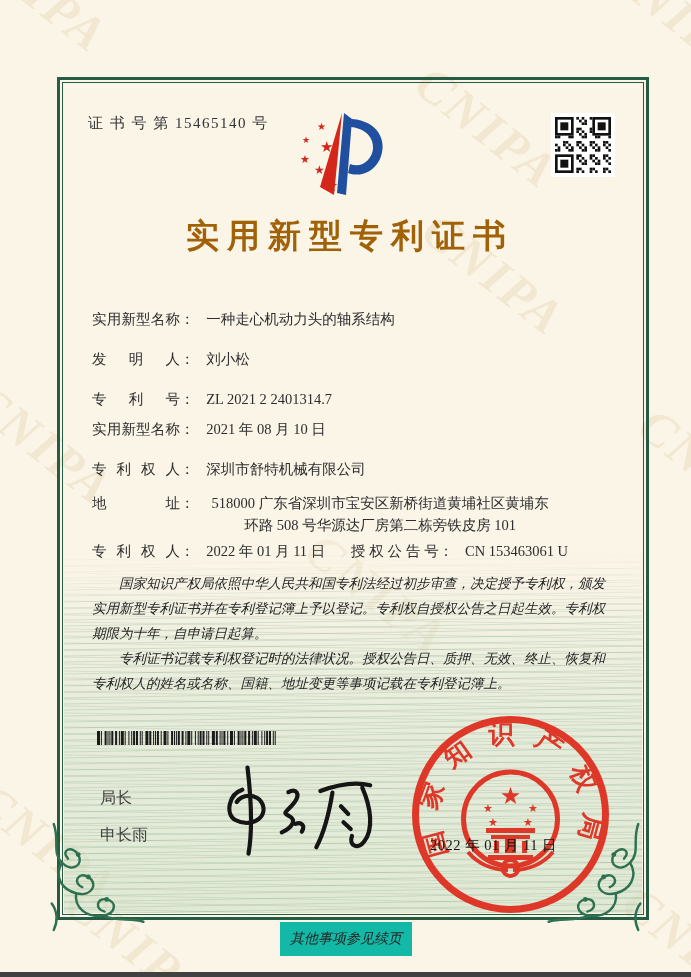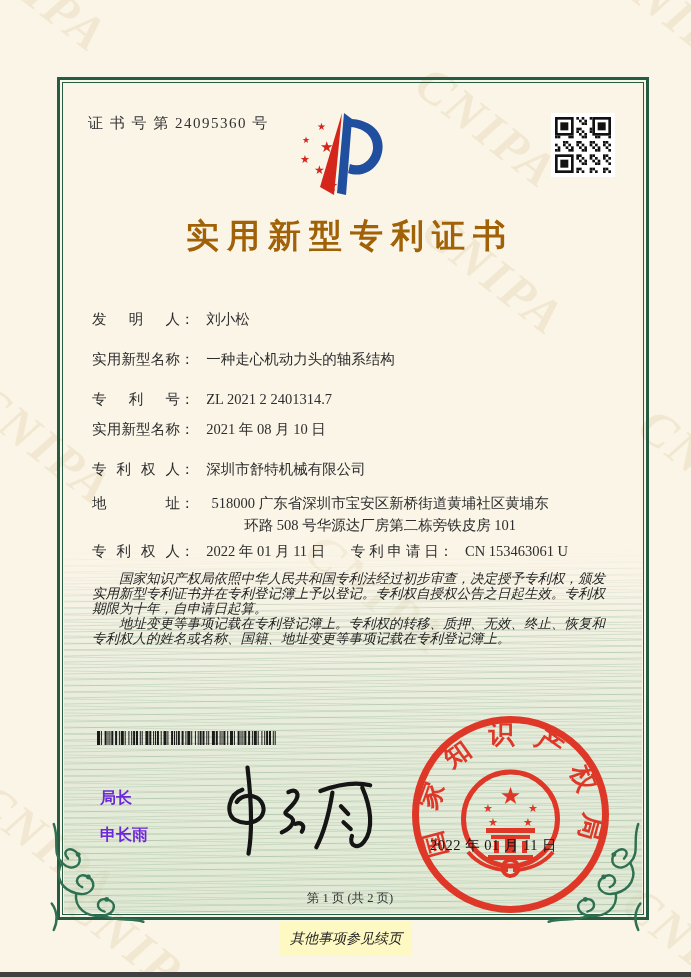--- a/index.html
+++ b/index.html
@@ -21,27 +21,27 @@
   .title{left:57px;width:586px;top:214px;text-align:center;font-size:33px;font-weight:700;
          letter-spacing:8px;color:#a16207;}
   .fields{left:92px;top:308px;width:525px;font-size:14.5px;line-height:22px;color:#2d2d2d;}
   .frow{margin-bottom:18px;white-space:nowrap;}
   .flabel{display:inline-block;width:88px;text-align:justify;text-align-last:justify;vertical-align:top;}
   .colon{vertical-align:top;}
   .fvalue{margin-left:8px;vertical-align:top;}
   .fvalue-addr{display:inline-block;margin-left:8px;width:348px;vertical-align:top;white-space:normal;text-align:center;}
   .mb-s{margin-bottom:8px;} .mb-m{margin-bottom:12px;} .mb-a{margin-bottom:4px;}
   .grant2{margin-left:22px;}
-  .body-text{left:92px;top:571px;width:514px;font-size:13.5px;line-height:15px;color:#242424;
+  .body-text{left:92px;top:571px;width:514px;font-size:13.5px;line-height:25px;color:#242424;
              font-style:italic;}
   .body-text p{margin:0;text-indent:2em;}
   .bureau{left:100px;top:779px;font-family:"Liberation Sans",sans-serif;font-size:16px;
-          font-weight:700;color:#6d28d9;line-height:37px;font-style:normal;}
+          font-weight:400;color:#404040;line-height:37px;font-style:normal;}
   .page-info{left:57px;width:586px;top:890px;text-align:center;font-size:12.5px;color:#333;}
-  .cont-note{left:280px;top:922px;width:132px;height:34px;background:#fef9c3;text-align:center;
+  .cont-note{left:280px;top:922px;width:132px;height:34px;background:#14b8a6;text-align:center;
              line-height:34px;font-size:14px;font-style:italic;color:#242424;}
   .qr-box{left:551px;top:113px;width:56px;height:56px;background:#fff;padding:4px;}
   .seal-date{left:430px;top:836px;font-size:14.5px;letter-spacing:.5px;color:#141414;z-index:6;}
   .bottom-strip{left:0;right:0;bottom:0;height:5px;background:#414141;}
   svg{display:block;}
 </style>
 </head>
 <body>
 
 <div id="page">
@@ -55,21 +55,21 @@
   <span class="wm" style="left:295px;top:565px;opacity:.7">CNIPA</span>
   <span class="wm" style="left:-35px;top:815px">CNIPA</span>
   <span class="wm" style="left:55px;top:918px">CNIPA</span>
   <span class="wm" style="left:612px;top:918px">CNIPA</span>
 
   <div class="frame">
     <div class="frame-inner"></div>
     <div class="waves"></div>
   </div>
 
-  <div class="abs cert-no">证 书 号 第 24095360 号</div>
+  <div class="abs cert-no">证 书 号 第 15465140 号</div>
 
   <svg class="abs" style="left:290px;top:106px" width="110" height="102" viewBox="0 0 110 100">
     <polygon points="52,6 44,88 30,80" fill="#d5261c"></polygon>
     <polygon points="54,6 62,12 56,88 47,86" fill="#1f4f9e"></polygon>
     <path d="M62,12 C88,14 98,34 90,52 C83,67 68,70 58,66 L60,57 C72,62 82,52 83,42 C84,28 72,20 58,20 Z" fill="#1f4f9e"></path>
     <g fill="#d5261c" font-family="Liberation Serif,serif">
       <text x="27" y="23" font-size="10">★</text>
       <text x="12" y="36" font-size="9">★</text>
       <text x="30" y="45" font-size="15">★</text>
       <text x="10" y="56" font-size="11">★</text>
@@ -178,26 +178,26 @@
         <rect x="16" y="2" width="3" height="3" fill="#111"></rect>
         <rect x="0.5" y="14.5" width="6" height="6" fill="none" stroke="#111" stroke-width="1"></rect>
         <rect x="2" y="16" width="3" height="3" fill="#111"></rect>
       </svg>
   </div>
 
   <div class="abs title">实用新型专利证书</div>
 
   <div class="abs fields">
     <div class="frow">
+      <span class="flabel">实用新型名称</span><span class="colon">：</span>
+      <span class="fvalue">一种走心机动力头的轴系结构</span>
+    </div>
+    <div class="frow">
       <span class="flabel">发明人</span><span class="colon">：</span>
       <span class="fvalue">刘小松</span>
-    </div>
-    <div class="frow">
-      <span class="flabel">实用新型名称</span><span class="colon">：</span>
-      <span class="fvalue">一种走心机动力头的轴系结构</span>
     </div>
     <div class="frow mb-s">
       <span class="flabel">专利号</span><span class="colon">：</span>
       <span class="fvalue">ZL 2021 2 2401314.7</span>
     </div>
     <div class="frow">
       <span class="flabel">实用新型名称</span><span class="colon">：</span>
       <span class="fvalue">2021 年 08 月 10 日</span>
     </div>
     <div class="frow mb-m">
@@ -205,29 +205,29 @@
       <span class="fvalue">深圳市舒特机械有限公司</span>
     </div>
     <div class="frow mb-a">
       <span class="flabel">地址</span><span class="colon">：</span>
       <span class="fvalue-addr">518000 广东省深圳市宝安区新桥街道黄埔社区黄埔东环路 508 号华源达厂房第二栋旁铁皮房 101</span>
     </div>
     <div class="frow">
       <span class="flabel">专利权人</span><span class="colon">：</span>
       <span class="fvalue">2022 年 01 月 11 日</span>
       <span class="grant2">
-        <span class="flabel">专利申请日</span><span class="colon">：</span>
+        <span class="flabel">授权公告号</span><span class="colon">：</span>
         <span class="fvalue">CN 153463061 U</span>
       </span>
     </div>
   </div>
 
   <div class="abs body-text">
     <p>国家知识产权局依照中华人民共和国专利法经过初步审查，决定授予专利权，颁发实用新型专利证书并在专利登记簿上予以登记。专利权自授权公告之日起生效。专利权期限为十年，自申请日起算。</p>
-    <p>地址变更等事项记载在专利登记簿上。专利权的转移、质押、无效、终止、恢复和专利权人的姓名或名称、国籍、地址变更等事项记载在专利登记簿上。</p>
+    <p>专利证书记载专利权登记时的法律状况。授权公告日、质押、无效、终止、恢复和专利权人的姓名或名称、国籍、地址变更等事项记载在专利登记簿上。</p>
   </div>
 
   <svg id="barcode" class="abs" style="left:97px;top:731px" width="180" height="14" viewBox="0 0 180 14">
       <rect x="0" y="0" width="3" height="14" fill="#1a1a1a"></rect>
       <rect x="3.9" y="0" width="1" height="14" fill="#1a1a1a"></rect>
       <rect x="7.6" y="0" width="2" height="14" fill="#1a1a1a"></rect>
       <rect x="10.5" y="0" width="1" height="14" fill="#1a1a1a"></rect>
       <rect x="12.4" y="0" width="1" height="14" fill="#1a1a1a"></rect>
       <rect x="14.3" y="0" width="2" height="14" fill="#1a1a1a"></rect>
       <rect x="18.1" y="0" width="2" height="14" fill="#1a1a1a"></rect>
@@ -353,18 +353,17 @@
       <path d="M56,92 C70,98 84,94 96,98"></path>
       <path d="M6,80 C12,88 12,98 8,106"></path>
     </g>
     <g fill="#2e7050">
       <circle cx="32" cy="32" r="2.4"></circle>
         <circle cx="42" cy="54" r="2.4"></circle>
         <circle cx="60" cy="76" r="2.4"></circle>
     </g>
   </svg>
 
-  <div class="abs page-info">第 1 页 (共 2 页)</div>
 
   <div class="abs cont-note">其他事项参见续页</div>
 
   <div class="abs bottom-strip"></div>
 </div>
 
 </body></html>

